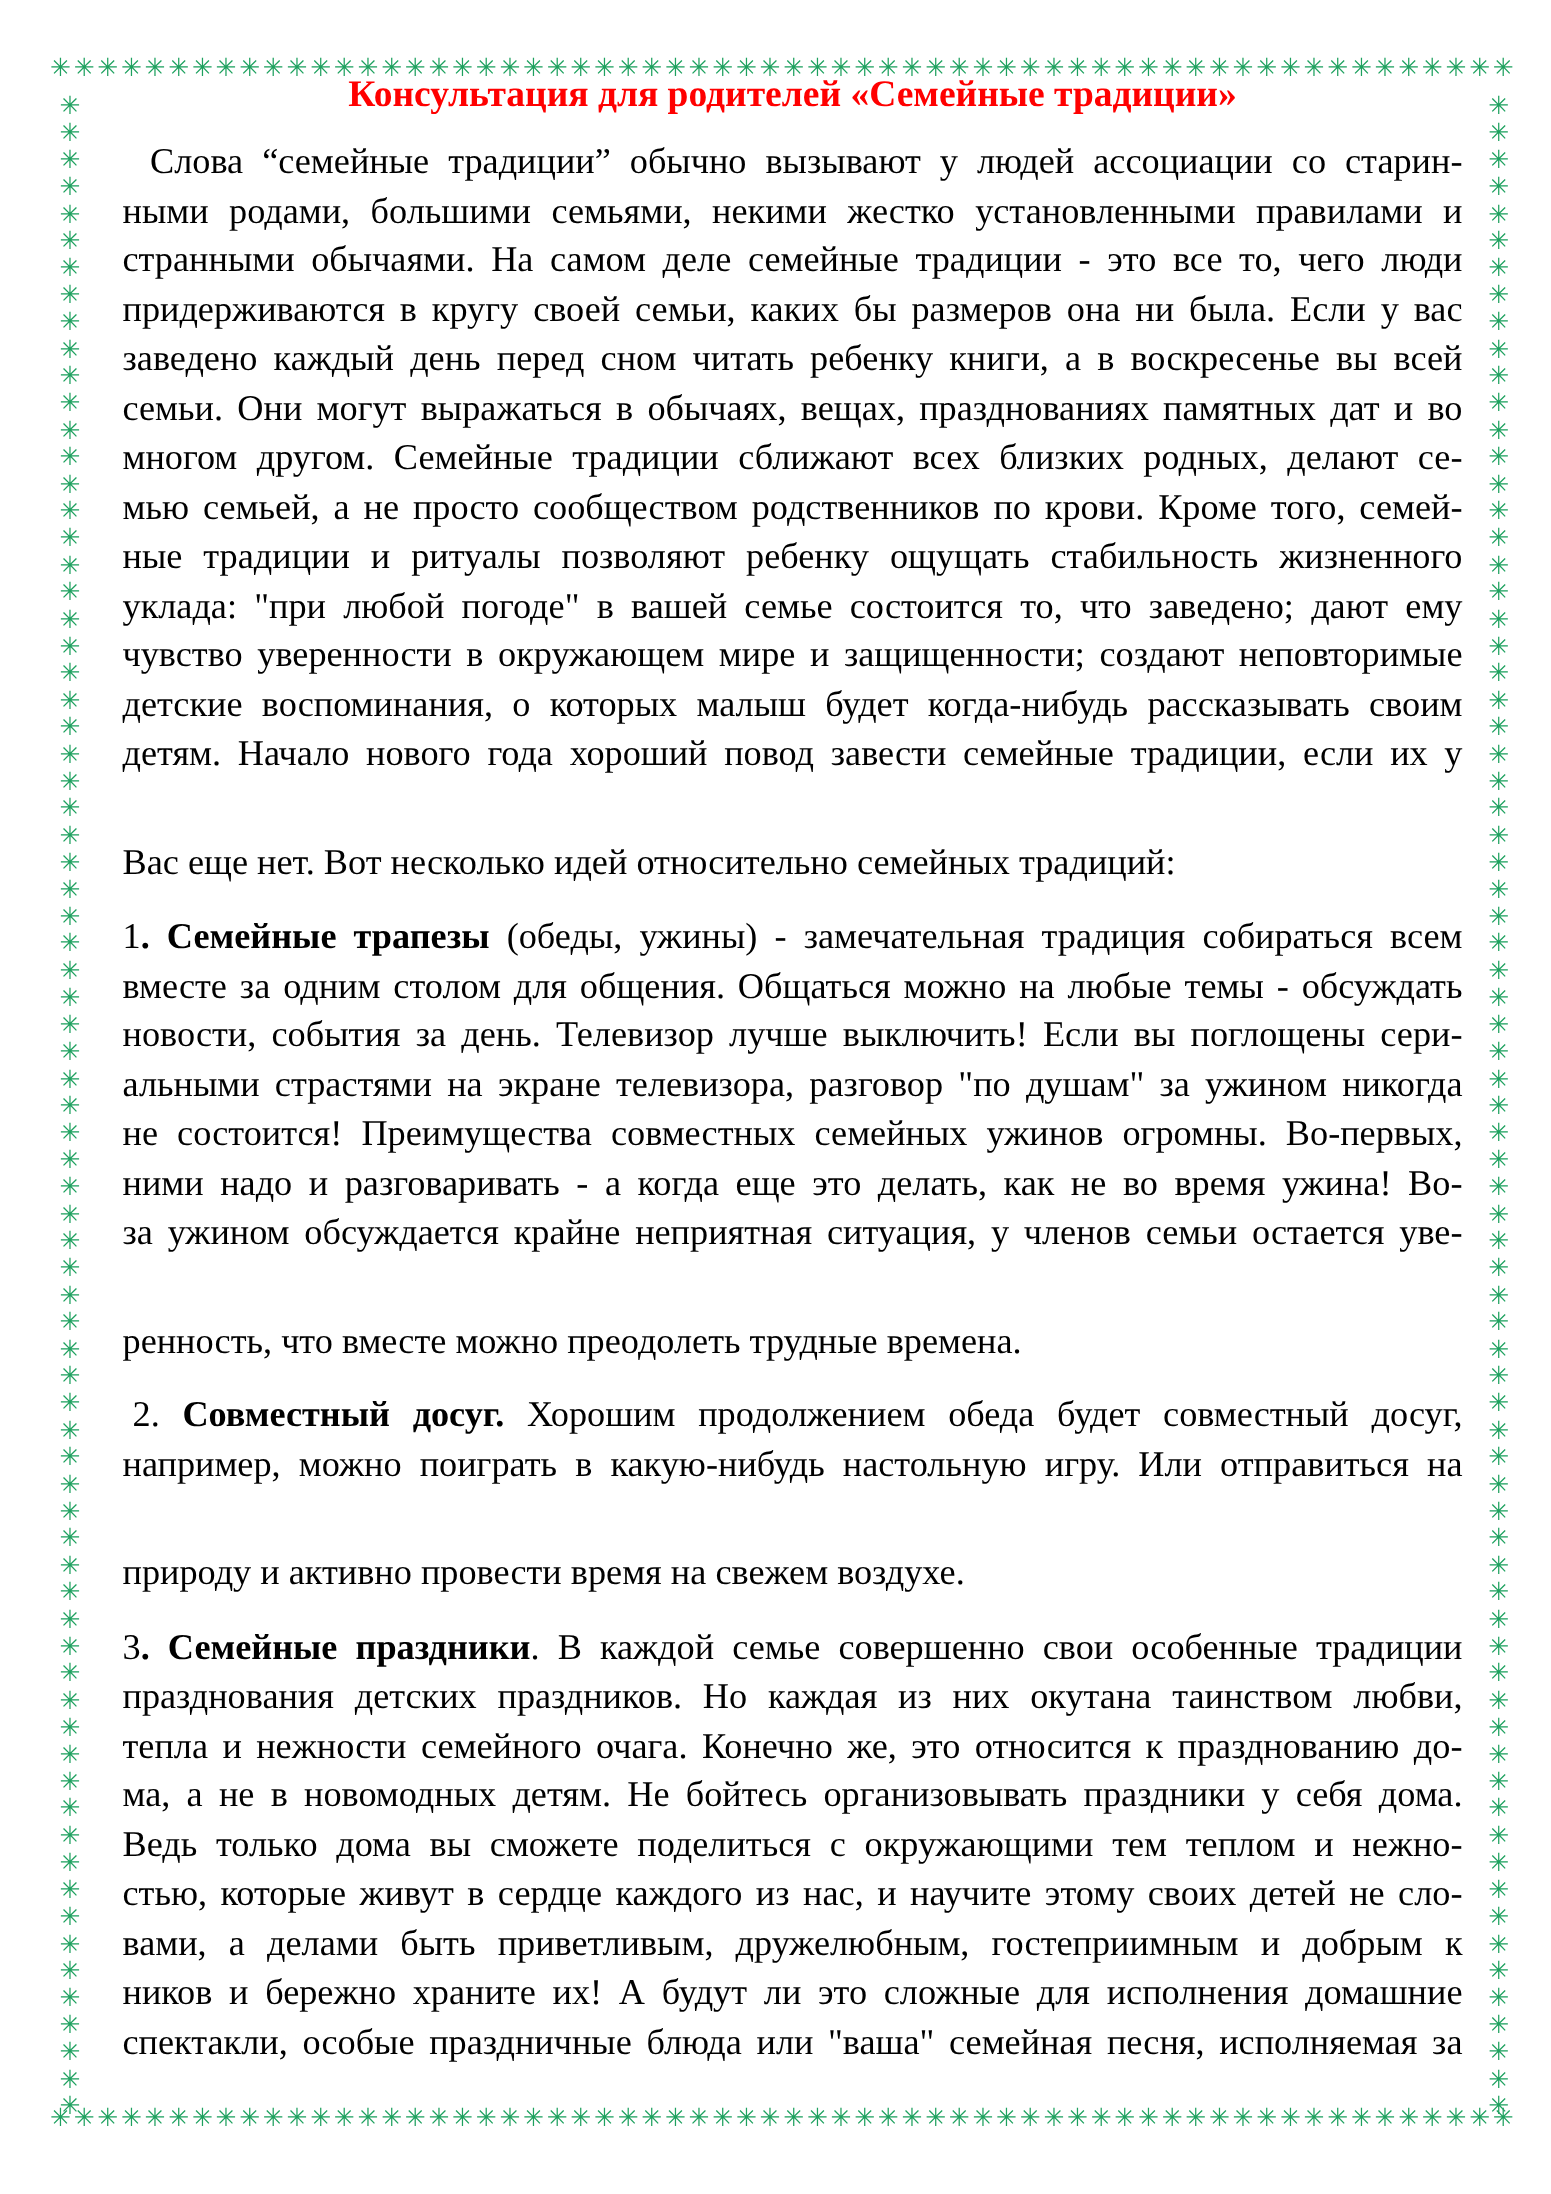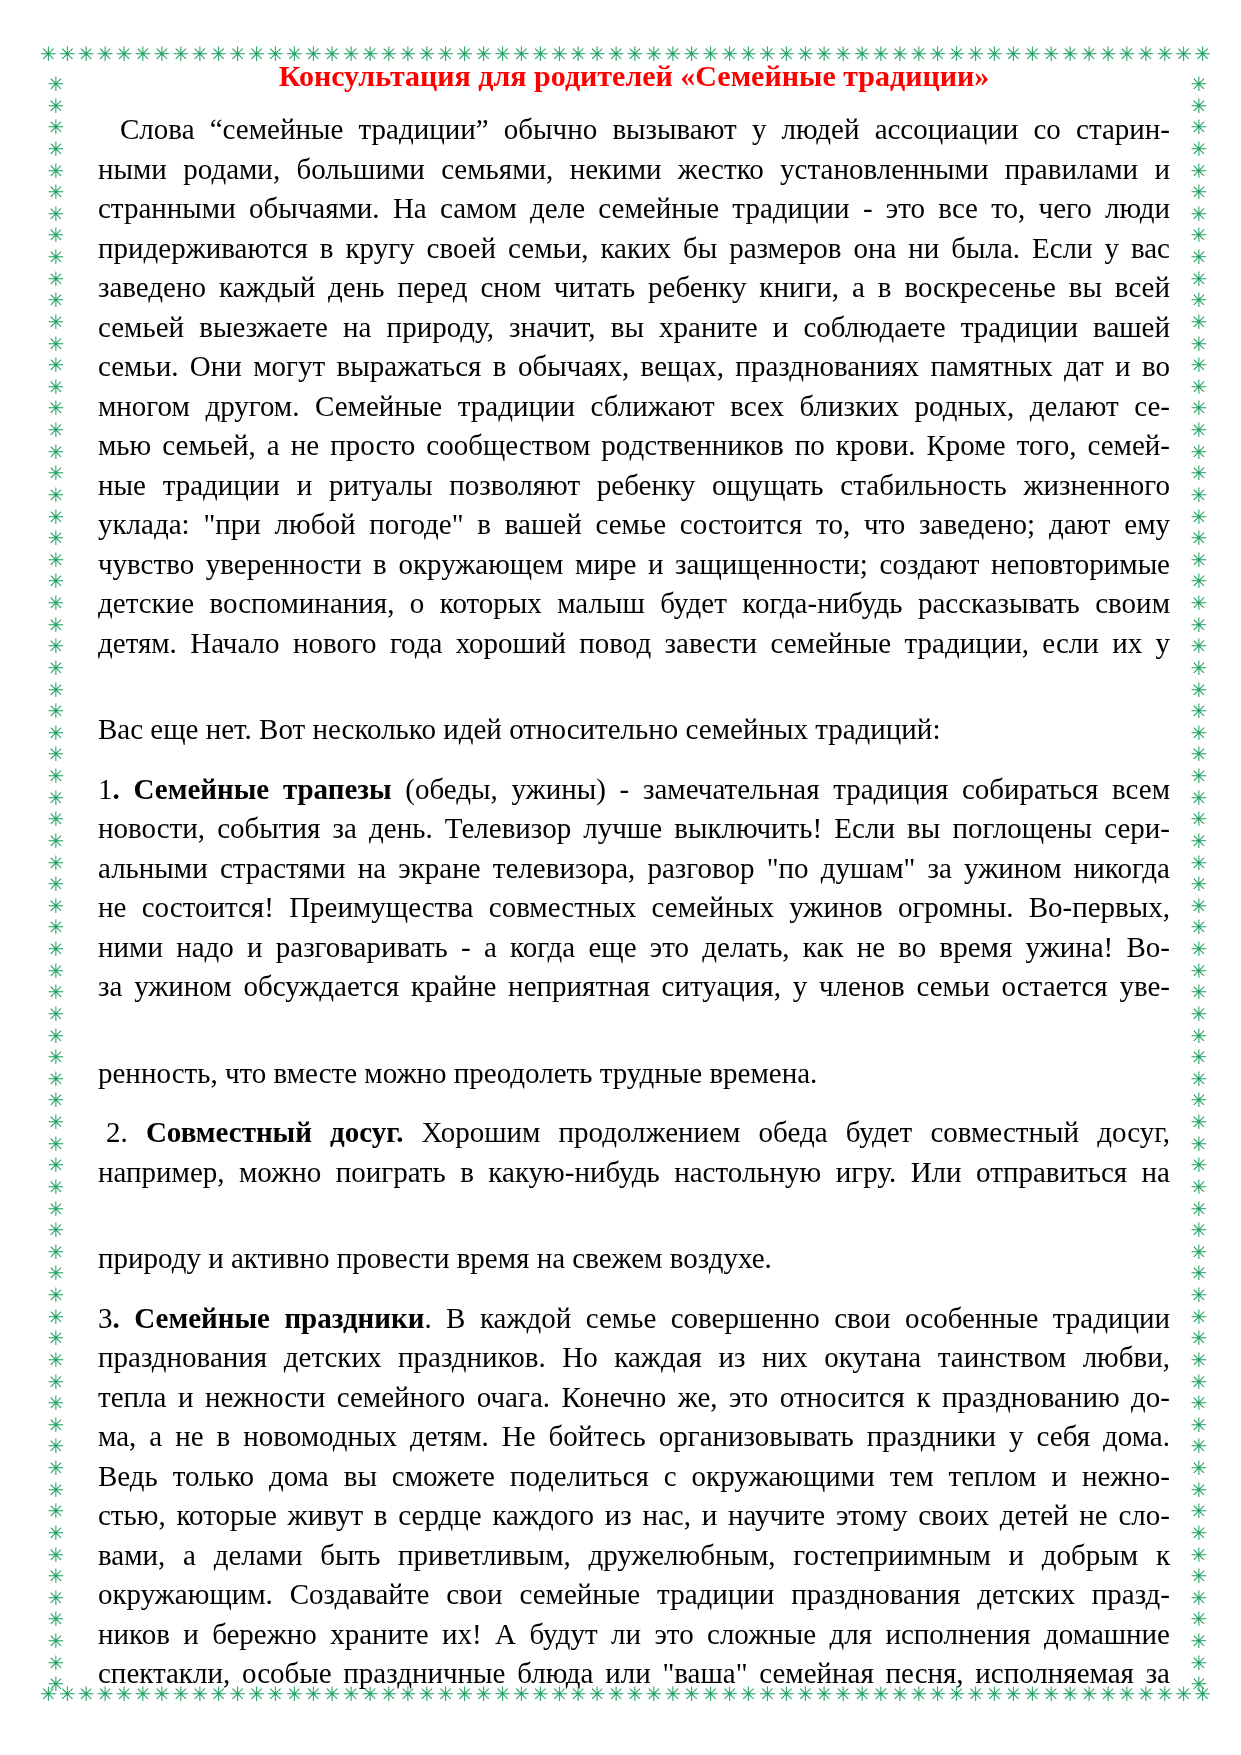--- a/index.html
+++ b/index.html
@@ -344,52 +344,51 @@
 
   <div class="content">
     <div class="title">Консультация для родителей «Семейные традиции»</div>
 
   <div class="paragraph p-indent">
         <div class="line"><span class="run">Слова “семейные традиции” обычно вызывают у людей ассоциации со старин-</span></div>
         <div class="line"><span class="run">ными родами, большими семьями, некими жестко установленными правилами и</span></div>
         <div class="line"><span class="run">странными обычаями. На самом деле семейные традиции - это все то, чего люди</span></div>
         <div class="line"><span class="run">придерживаются в кругу своей семьи, каких бы размеров она ни была. Если у вас</span></div>
         <div class="line"><span class="run">заведено каждый день перед сном читать ребенку книги, а в воскресенье вы всей</span></div>
-        <div class="line"><span class="run">семьей выезжаете на природу, значит, вы храните и соблюдаете традиции вашей</span></div>
         <div class="line"><span class="run">семьи. Они могут выражаться в обычаях, вещах, празднованиях памятных дат и во</span></div>
         <div class="line"><span class="run">многом другом. Семейные традиции сближают всех близких родных, делают се-</span></div>
         <div class="line"><span class="run">мью семьей, а не просто сообществом родственников по крови. Кроме того, семей-</span></div>
         <div class="line"><span class="run">ные традиции и ритуалы позволяют ребенку ощущать стабильность жизненного</span></div>
         <div class="line"><span class="run">уклада: "при любой погоде" в вашей семье состоится то, что заведено; дают ему</span></div>
         <div class="line"><span class="run">чувство уверенности в окружающем мире и защищенности; создают неповторимые</span></div>
         <div class="line"><span class="run">детские воспоминания, о которых малыш будет когда-нибудь рассказывать своим</span></div>
         <div class="line"><span class="run">детям. Начало нового года хороший повод завести семейные традиции, если их у</span></div>
         <div class="line lastline"><span class="run">Вас еще нет. Вот несколько идей относительно семейных традиций:</span></div>
       </div>
       <div class="paragraph">
         <div class="line"><span class="run">1</span><span class="run bold">. Семейные трапезы</span><span class="run"> (обеды, ужины) - замечательная традиция собираться всем</span></div>
+        <div class="line"><span class="run">вместе за одним столом для общения. Общаться можно на любые темы - обсуждать</span></div>
         <div class="line"><span class="run">новости, события за день. Телевизор лучше выключить! Если вы поглощены сери-</span></div>
         <div class="line"><span class="run">альными страстями на экране телевизора, разговор "по душам" за ужином никогда</span></div>
         <div class="line"><span class="run">не состоится! Преимущества совместных семейных ужинов огромны. Во-первых,</span></div>
         <div class="line"><span class="run">ними надо и разговаривать - а когда еще это делать, как не во время ужина! Во-</span></div>
         <div class="line"><span class="run">за ужином обсуждается крайне неприятная ситуация, у членов семьи остается уве-</span></div>
         <div class="line lastline"><span class="run">ренность, что вместе можно преодолеть трудные времена.</span></div>
       </div>
       <div class="paragraph p-indent-sm">
         <div class="line"><span class="run">2. </span><span class="run bold">Совместный досуг.</span><span class="run"> Хорошим продолжением обеда будет совместный досуг,</span></div>
         <div class="line"><span class="run">например, можно поиграть в какую-нибудь настольную игру. Или отправиться на</span></div>
         <div class="line lastline"><span class="run">природу и активно провести время на свежем воздухе.</span></div>
       </div>
       <div class="paragraph">
         <div class="line"><span class="run">3</span><span class="run bold">. Семейные праздники</span><span class="run">. В каждой семье совершенно свои особенные традиции</span></div>
         <div class="line"><span class="run">празднования детских праздников. Но каждая из них окутана таинством любви,</span></div>
         <div class="line"><span class="run">тепла и нежности семейного очага. Конечно же, это относится к празднованию до-</span></div>
         <div class="line"><span class="run">ма, а не в новомодных детям. Не бойтесь организовывать праздники у себя дома.</span></div>
         <div class="line"><span class="run">Ведь только дома вы сможете поделиться с окружающими тем теплом и нежно-</span></div>
         <div class="line"><span class="run">стью, которые живут в сердце каждого из нас, и научите этому своих детей не сло-</span></div>
         <div class="line"><span class="run">вами, а делами быть приветливым, дружелюбным, гостеприимным и добрым к</span></div>
-        <div class="line"><span class="run">окружающим. Создавайте свои семейные традиции празднования детских празд-</span></div>
         <div class="line"><span class="run">ников и бережно храните их! А будут ли это сложные для исполнения домашние</span></div>
         <div class="line"><span class="run">спектакли, особые праздничные блюда или "ваша" семейная песня, исполняемая за</span></div>
       </div>
     </div>
 
 </div>
 
 </body></html>

